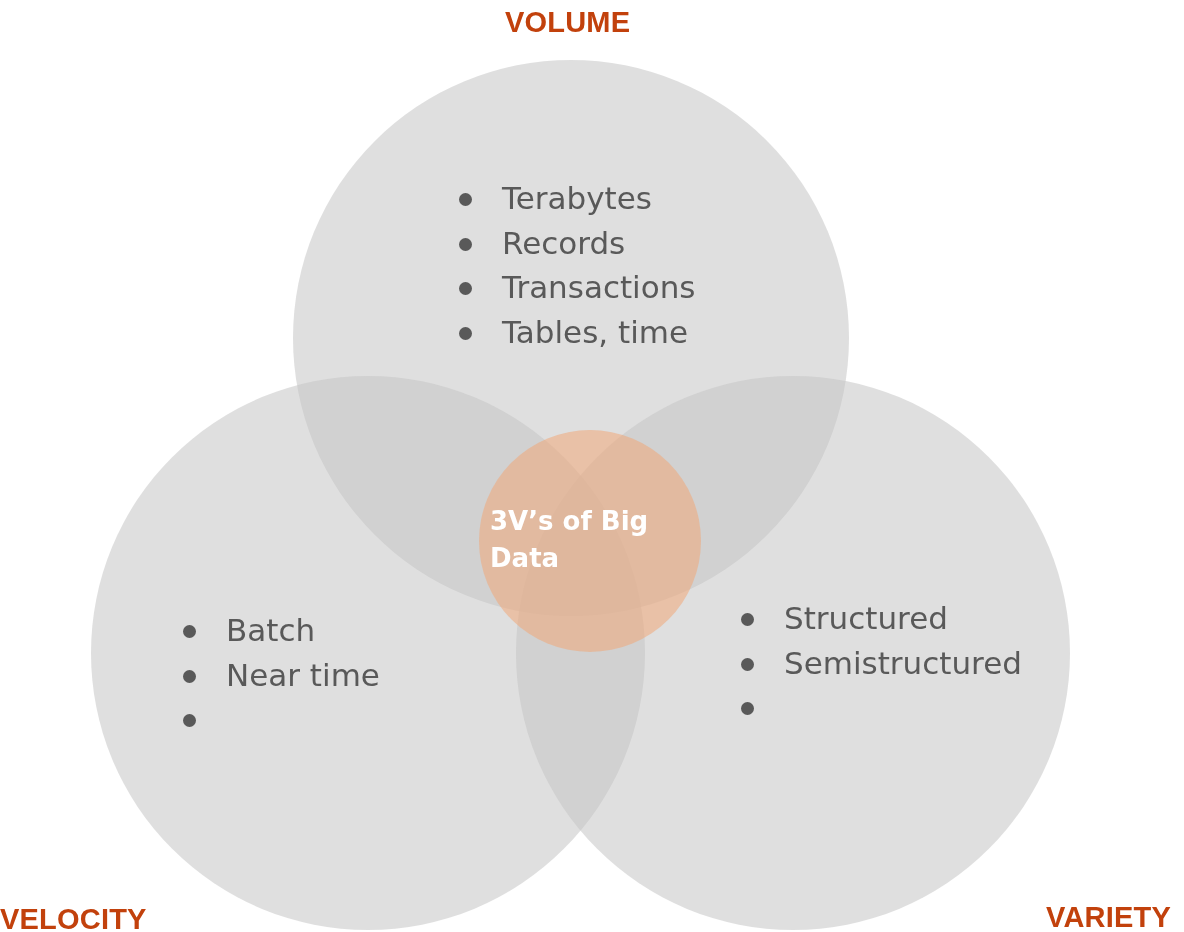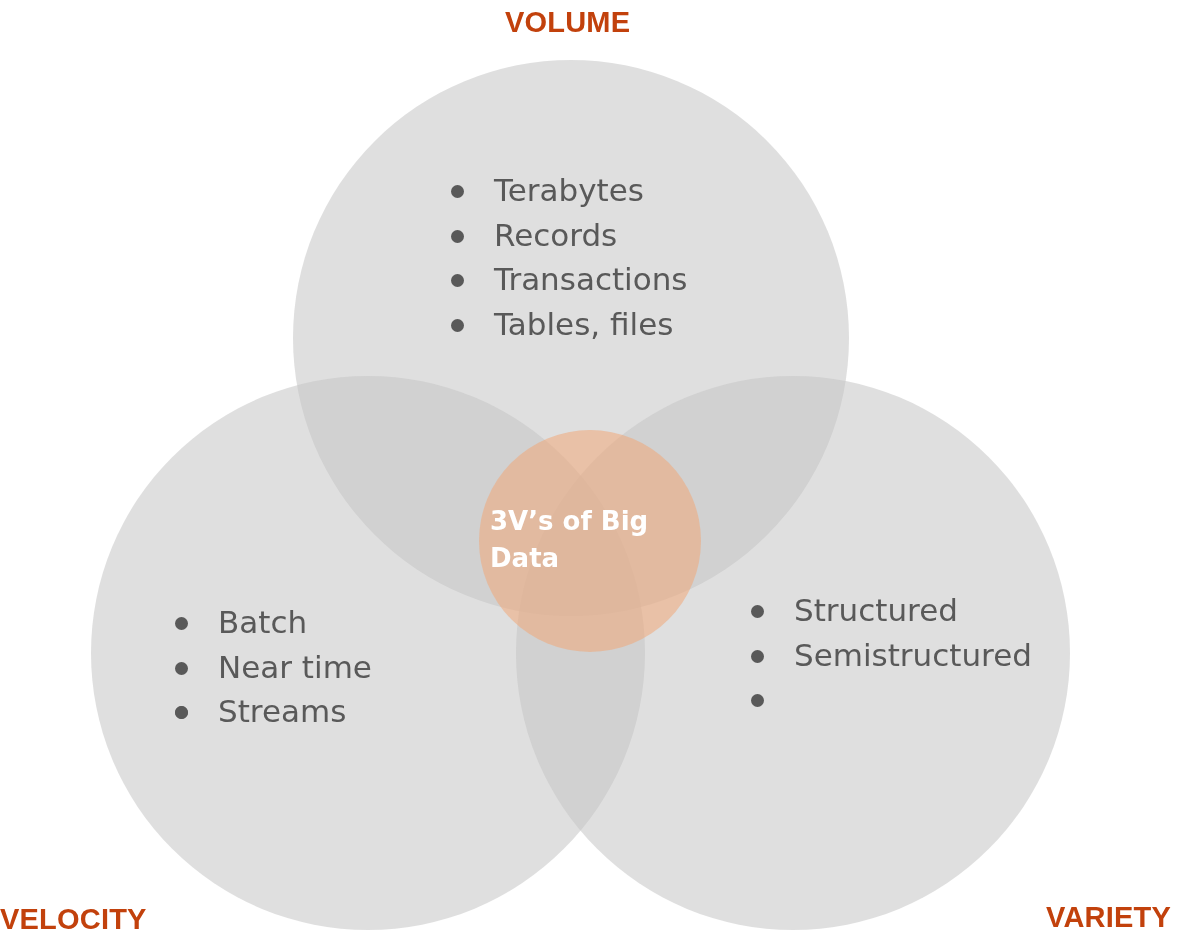--- a/index.html
+++ b/index.html
@@ -1,21 +1,21 @@
 <!DOCTYPE html>
 <html><head>
   <meta charset="utf-8">
   <style>
     html, body { margin: 0; padding: 0; background: #ffffff; }
     body { width: 1184px; height: 932px; position: relative; overflow: hidden;
            font-family: "DejaVu Sans", "Liberation Sans", sans-serif; }
     svg.venn { position: absolute; left: 0; top: 0; }
     .label { position: absolute; font-family: "Liberation Sans", sans-serif; font-weight: bold;
              font-size: 29px; color: #c2410c; letter-spacing: 0.2px; }
-    .list { position: absolute; margin: 0; padding: 0; list-style: none; }
+    .list { position: absolute; margin: 8px; padding: 0; list-style: none; }
     .list li { position: relative; font-size: 31px; line-height: 44.5px; color: #595959; padding-left: 46px;
                white-space: nowrap; }
     .list li .bullet { position: absolute; left: 3px; top: 17px; width: 13px; height: 13px; border-radius: 50%;
                        background: #595959; }
     .center-text { position: absolute; left: 490px; top: 503px; width: 200px; 
                    font-size: 26px; line-height: 37px; font-weight: bold; color: #ffffff; }
   </style>
 </head>
 <body>
 
@@ -27,31 +27,30 @@
 </svg>
 
 <div class="label" style="left:505px; top:6px;">VOLUME</div>
 <div class="label" style="left:0px; top:903px;">VELOCITY</div>
 <div class="label" style="left:1046px; top:901px;">VARIETY</div>
 
 <ul class="list" style="left:448px; top:168px;">
   <li><span class="bullet"></span><span>Terabytes</span></li>
   <li><span class="bullet"></span><span>Records</span></li>
   <li><span class="bullet"></span><span>Transactions</span></li>
-  <li><span class="bullet"></span><span>Tables, files</span></li>
+  <li><span class="bullet"></span><span>Tables, time</span></li>
 </ul>
 
 <ul class="list" style="left:172px; top:600px;">
   <li><span class="bullet"></span><span>Batch</span></li>
   <li><span class="bullet"></span><span>Near time</span></li>
   <li><span class="bullet"></span></li>
-  <li><span class="bullet"></span><span>Streams</span></li>
 </ul>
 
-<ul class="list" style="left:748px; top:588px;">
+<ul class="list" style="left:730px; top:588px;">
   <li><span class="bullet"></span><span>Structured</span></li>
   <li><span class="bullet"></span><span>Semistructured</span></li>
   <li><span class="bullet"></span></li>
 </ul>
 
 <div class="center-text">
   <div>3V’s of Big</div>
   <div>Data</div>
 </div>
 

